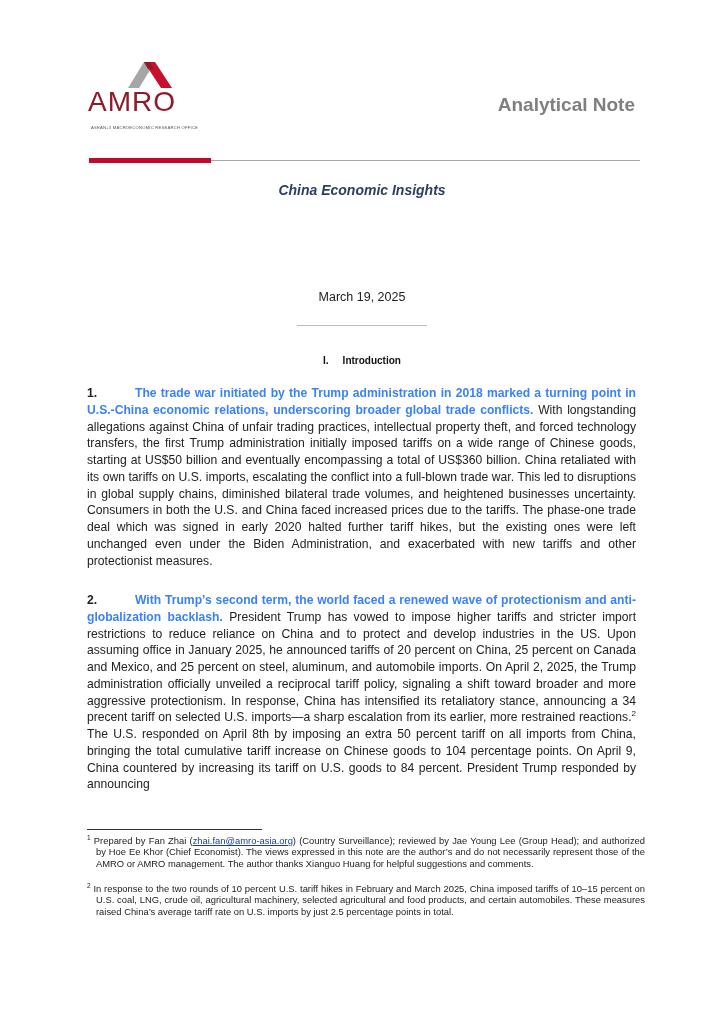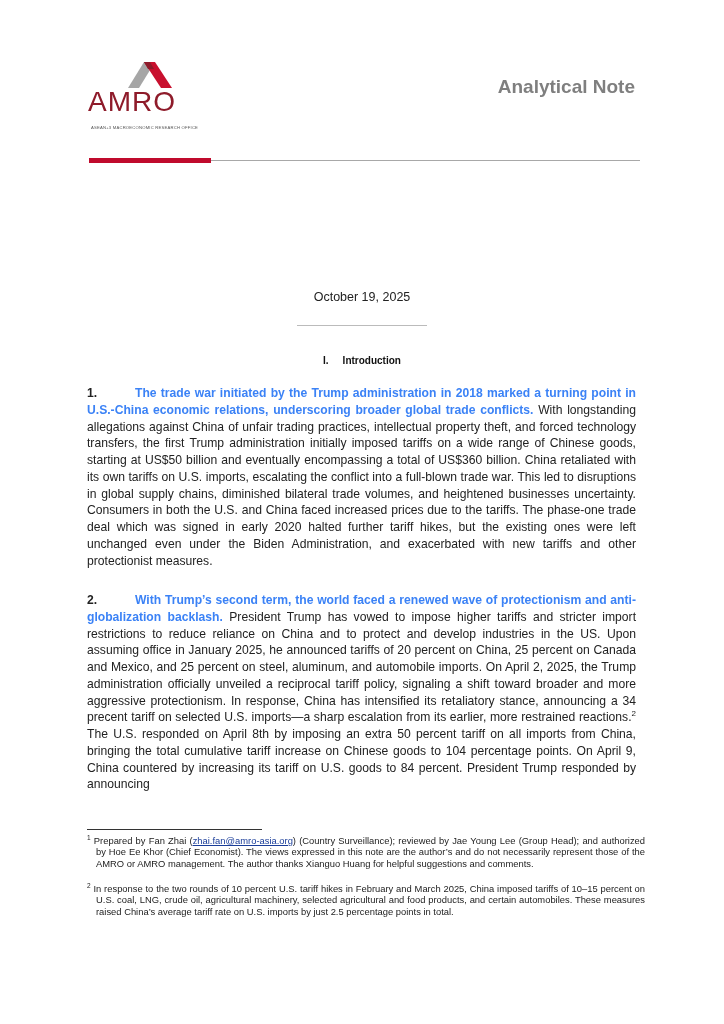--- a/index.html
+++ b/index.html
@@ -7,21 +7,21 @@
            font-family: "Liberation Sans", sans-serif; color: #222; }
     .page { position: absolute; left: 0; top: 0; width: 724px; height: 1024px; }
 
     
     .logo { position: absolute; left: 88px; top: 62px; width: 124px; height: 50px; }
     .logo-word { position: absolute; left: 88px; top: 88px; font-size: 28px; color: #8e1b2a;
                  letter-spacing: 1px; font-family: "Liberation Sans", sans-serif; line-height: 1; }
     .logo-sub { position: absolute; left: 91px; top: 125px; font-size: 4.2px; color: #555;
                 letter-spacing: 0.2px; white-space: nowrap; }
 
-    .doc-type { position: absolute; right: 89px; top: 76px; font-size: 19px; font-weight: bold; color: #7f7f7f; }
+    .doc-type { position: absolute; right: 89px; top: 94px; font-size: 19px; font-weight: bold; color: #7f7f7f; }
 
     .rule-red { position: absolute; left: 89px; top: 158px; width: 122px; height: 5px; background: #c00a2d; }
     .rule-grey { position: absolute; left: 211px; top: 160px; width: 429px; height: 1px; background: #a8a8a8; }
 
     .series { position: absolute; left: 0; width: 724px; top: 182px; text-align: center; font-size: 14px;
               font-weight: bold; font-style: italic; color: #2e3e63; }
     .title { position: absolute; left: 120px; width: 484px; top: 214px; text-align: center; font-size: 16.2px;
              font-weight: bold; color: #c00a1e; line-height: 20px; }
     .title sup { font-size: 9px; font-weight: normal; vertical-align: super; line-height: 0; }
     .date { position: absolute; left: 0; width: 724px; top: 290px; text-align: center; font-size: 12.5px; color: #222; }
@@ -57,23 +57,24 @@
     <polygon points="56,0 62,0 66,7 60,7" fill="#8e1b2a"></polygon>
   </svg>
   <div class="logo-word">AMRO</div>
   <div class="logo-sub">ASEAN+3 MACROECONOMIC RESEARCH OFFICE</div>
 
   <div class="doc-type">Analytical Note</div>
 
   <div class="rule-red"></div>
   <div class="rule-grey"></div>
 
+  <div class="series">China Economic Insights</div>
 
 
-  <div class="date">October 19, 2025</div>
+  <div class="date">March 19, 2025</div>
   <div class="date-rule"></div>
 
   <div class="section-heading"><span class="num">I.</span><span>Introduction</span></div>
 
   <div class="para" id="para1"><span class="num">1.</span><b>The trade war initiated by the Trump administration in 2018 marked a turning point in U.S.-China economic relations, underscoring broader global trade conflicts.</b> <span>With longstanding allegations against China of unfair trading practices, intellectual property theft, and forced technology transfers, the first Trump administration initially imposed tariffs on a wide range of Chinese goods, starting at US$50 billion and eventually encompassing a total of US$360 billion. China retaliated with its own tariffs on U.S. imports, escalating the conflict into a full-blown trade war. This led to disruptions in global supply chains, diminished bilateral trade volumes, and heightened businesses uncertainty. Consumers in both the U.S. and China faced increased prices due to the tariffs. The phase-one trade deal which was signed in early 2020 halted further tariff hikes, but the existing ones were left unchanged even under the Biden Administration, and exacerbated with new tariffs and other protectionist measures.</span></div>
 
   <div class="para" id="para2"><span class="num">2.</span><b>With Trump’s second term, the world faced a renewed wave of protectionism and anti-globalization backlash.</b> <span>President Trump has vowed to impose higher tariffs and stricter import restrictions to reduce reliance on China and to protect and develop industries in the US. Upon assuming office in January 2025, he announced tariffs of 20 percent on China, 25 percent on Canada and Mexico, and 25 percent on steel, aluminum, and automobile imports. On April 2, 2025, the Trump administration officially unveiled a reciprocal tariff policy, signaling a shift toward broader and more aggressive protectionism. In response, China has intensified its retaliatory stance, announcing a 34 precent tariff on selected U.S. imports—a sharp escalation from its earlier, more restrained reactions.</span><sup>2</sup><span> The U.S. responded on April 8th by imposing an extra 50 percent tariff on all imports from China, bringing the total cumulative tariff increase on Chinese goods to 104 percentage points. On April 9, China countered by increasing its tariff on U.S. goods to 84 percent. President Trump responded by announcing</span></div>
 
   <div class="fn-rule"></div>
 

